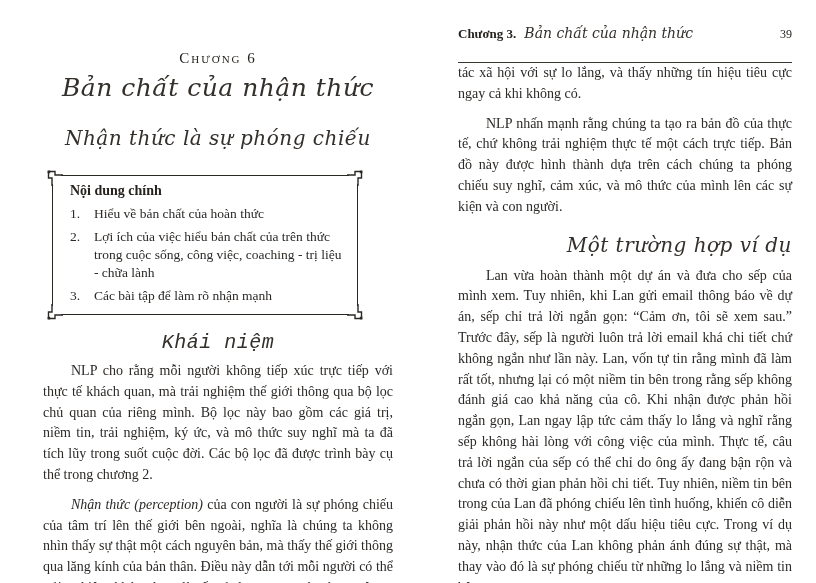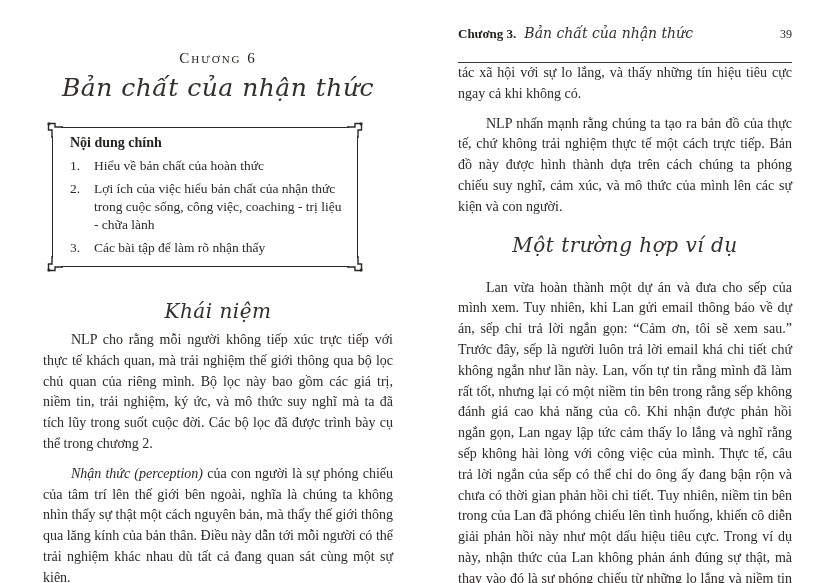--- a/index.html
+++ b/index.html
@@ -30,22 +30,22 @@
   .c-bl{bottom:-5px;left:-5px;transform:scaleY(-1);}
   .c-br{bottom:-5px;right:-5px;transform:scale(-1,-1);}
 
   .box-title{font-size:14px;font-weight:700;color:#26231f;}
   .box-list{margin:6px 0 0;padding:0;list-style:none;}
   .box-list li{display:flex;margin:5px 0;font-size:13.5px;line-height:18px;}
   .num{flex:0 0 24px;}
   .itx{flex:1;}
 
   .subhead{text-align:center;font-size:20px;font-weight:400;letter-spacing:.5px;}
-  .subhead-left{margin:32px 0 7px;}
-  .subhead-right{margin:15px 0 21px;}
+  .subhead-left{margin:16px 0 7px;font-family:Liberation Mono, monospace;}
+  .subhead-right{margin:15px 0 9px;text-align:right;}
 
   p.body{margin:0 0 9px;font-size:14px;line-height:20.8px;text-align:justify;
          text-justify:inter-word;}
   p.indent{text-indent:28px;}
   p.noindent{text-indent:0;}
   p.body em{font-style:italic;}
 
   .running-header{margin-top:24px;display:flex;justify-content:space-between;
                   align-items:baseline;padding-bottom:20px;border-bottom:1.2px solid #3a3632;}
   .rh-left{white-space:nowrap;}
@@ -55,20 +55,21 @@
   .rp-first{margin-top:13px;}
 </style>
 </head>
 <body>
 
 <div class="spread">
 
   <section class="page page-left">
     <div class="chapter-label">Chương 6</div>
     <h1 class="script chapter-title">Bản chất của nhận thức</h1>
+    <h2 class="script section-title">Nhận thức là sự phóng chiếu</h2>
 
     <div class="summary-box">
       <span class="edge edge-top"></span>
       <span class="edge edge-bottom"></span>
       <span class="edge edge-left"></span>
       <span class="edge edge-right"></span>
       <span class="corner c-tl">
         <svg viewBox="0 0 16 16">
             <path d="M16 5 H8 V1.5 H1.5 V8 H5 V16" fill="none" stroke="#2b2824" stroke-width="1.4"></path>
             <rect x="0.6" y="0.6" width="2.6" height="2.6" fill="#2b2824"></rect>
@@ -94,25 +95,25 @@
       </span>
 
       <div class="box-title">Nội dung chính</div>
       <ol class="box-list">
         <li>
           <span class="num">1.</span>
           <span class="itx">Hiểu về bản chất của hoàn thức</span>
         </li>
         <li>
           <span class="num">2.</span>
-          <span class="itx">Lợi ích của việc hiểu bản chất của nhận thức trong cuộc sống, công việc, coaching - trị liệu - chữa lành</span>
+          <span class="itx">Lợi ích của việc hiểu bản chất của trên thức trong cuộc sống, công việc, coaching - trị liệu - chữa lành</span>
         </li>
         <li>
           <span class="num">3.</span>
-          <span class="itx">Các bài tập để làm rõ nhận thấy</span>
+          <span class="itx">Các bài tập để làm rõ nhận mạnh</span>
         </li>
       </ol>
     </div>
 
     <h3 class="script subhead subhead-left">Khái niệm</h3>
 
     <p class="body indent"><em></em><span>NLP cho rằng mỗi người không tiếp xúc trực tiếp với thực tế khách quan, mà trải nghiệm thế giới thông qua bộ lọc chủ quan của riêng mình. Bộ lọc này bao gồm các giá trị, niềm tin, trải nghiệm, ký ức, và mô thức suy nghĩ mà ta đã tích lũy trong suốt cuộc đời. Các bộ lọc đã được trình bày cụ thể trong chương 2.</span></p>
     <p class="body indent"><em>Nhận thức (perception)</em><span> của con người là sự phóng chiếu của tâm trí lên thế giới bên ngoài, nghĩa là chúng ta không nhìn thấy sự thật một cách nguyên bản, mà thấy thế giới thông qua lăng kính của bản thân. Điều này dẫn tới mỗi người có thể trải nghiệm khác nhau dù tất cả đang quan sát cùng một sự kiện.</span></p>
 
   </section>

